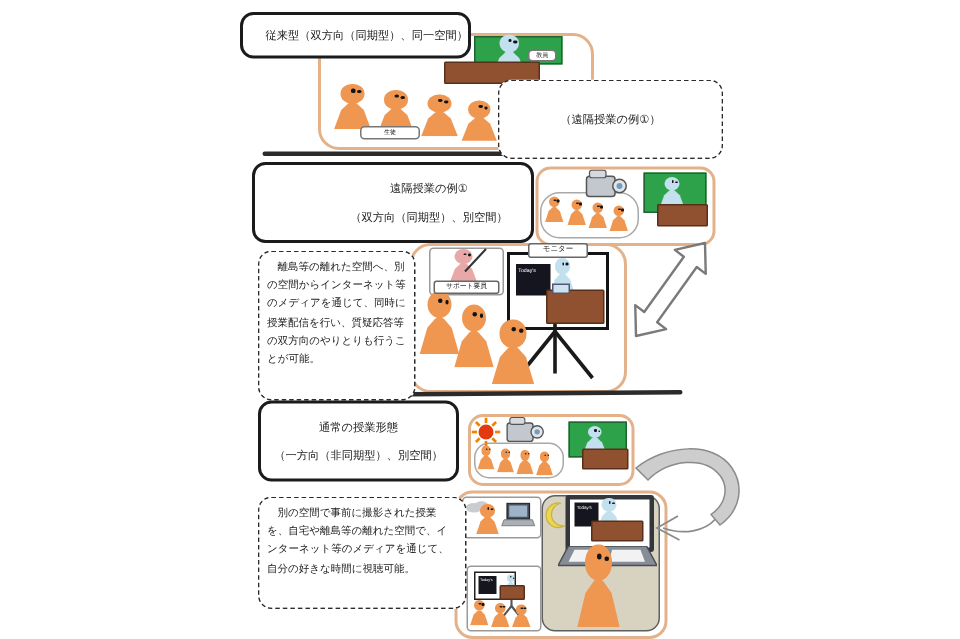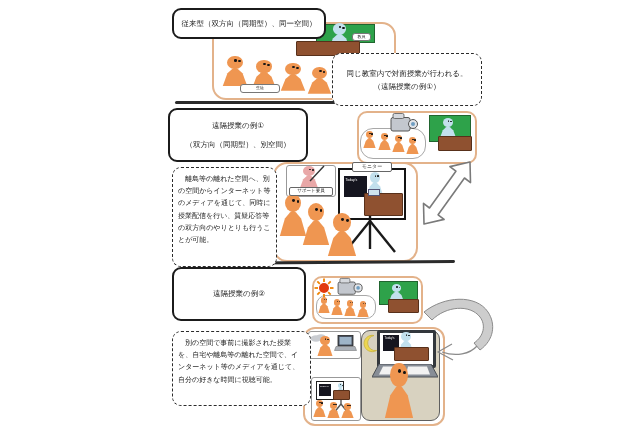--- a/index.html
+++ b/index.html
@@ -69,33 +69,32 @@
       <div class="head"></div>
       <div class="body"></div>
     </div>
   <div class="fig" style="left:307px;top:67px;width:25px;height:27px;">
       <div class="head"></div>
       <div class="body"></div>
     </div>
 
   <div class="abs pill" style="left:240px;top:84px;width:38px;height:7px;">生徒</div>
 
-  <div class="abs titlebox" style="left:172px;top:8px;width:150px;height:27px;">
+  <div class="abs titlebox" style="left:160px;top:8px;width:150px;height:27px;align-items:flex-end;">
     <div class="t1">従来型（双方向（同期型）、同一空間）</div>
   </div>
 
   <div class="abs dashedbox" style="left:332px;top:53px;width:138px;height:41px;
        display:flex;flex-direction:column;align-items:center;justify-content:center;text-align:center;line-height:13px;font-size:7.5px;">
-    <div>同じ教室内で対面授業が行われる。</div>
     <div>（遠隔授業の例①）</div>
   </div>
 
   <div class="abs divider" style="left:175px;top:101px;width:272px;"></div>
 
-  <div class="abs titlebox" style="left:168px;top:108px;width:136px;height:50px;">
+  <div class="abs titlebox" style="left:168px;top:108px;width:136px;height:50px;padding-left:48px;">
     <div class="t1">遠隔授業の例①</div>
     <div class="t2">（双方向（同期型）、別空間）</div>
   </div>
 
   <div class="abs roombox" style="left:357px;top:111px;width:116px;height:49px;border-radius:10px;"></div>
   <div class="abs" style="left:388px;top:112px;z-index:3;">
     <svg width="30" height="22" viewBox="0 0 30 22">
       <rect x="3" y="5.5" width="19" height="13.5" rx="2" fill="#c3c7ce" stroke="#555" stroke-width="1"></rect>
       <rect x="5" y="1.5" width="11" height="5" rx="1.5" fill="#d6d9de" stroke="#555" stroke-width="0.8"></rect>
       <circle cx="25" cy="12" r="4.5" fill="#e3e5e9" stroke="#555" stroke-width="1"></circle>
@@ -179,21 +178,22 @@
 
   <div class="abs" style="left:414px;top:154px;z-index:5;">
     <svg width="66" height="78" viewBox="0 0 66 78">
       <polygon points="56,8 56.5,28.6 50.5,24 24.1,60.8 30.1,65.4 10,70 9.5,49.4 15.5,54 41.9,17.2 35.9,12.6" fill="#ffffff" stroke="#7a7a7a" stroke-width="1.6" stroke-linejoin="round"></polygon>
     </svg>
   </div>
 
   <div class="abs divider" style="left:185px;top:261px;width:270px;transform:rotate(-0.4deg);"></div>
 
   <div class="abs titlebox" style="left:172px;top:267px;width:130px;height:50px;">
-    <div class="t1">遠隔授業の例②</div>
+    <div class="t1">通常の授業形態</div>
+    <div class="t2">（一方向（非同期型）、別空間）</div>
   </div>
 
   <div class="abs roombox" style="left:312px;top:276px;width:107px;height:44px;border-radius:10px;"></div>
   <div class="abs" style="left:314px;top:278px;z-index:3;">
     <svg width="20" height="20" viewBox="0 0 20 20">
       <g stroke="#f08300" stroke-width="1.8">
         <line x1="10" y1="0.5" x2="10" y2="4"></line>
           <line x1="10" y1="16" x2="10" y2="19.5"></line>
         <line x1="0.5" y1="10" x2="4" y2="10"></line>
           <line x1="16" y1="10" x2="19.5" y2="10"></line>

